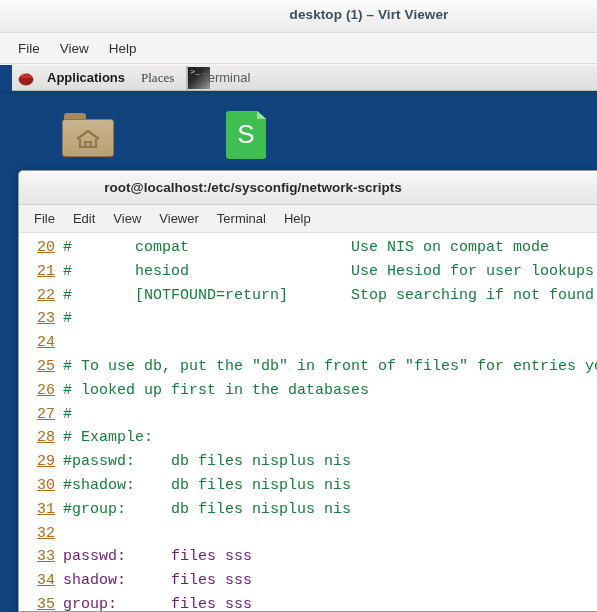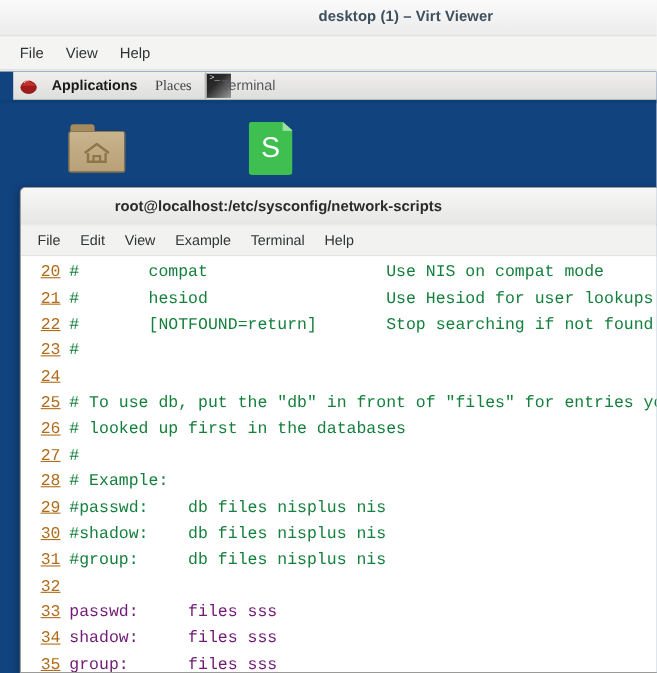--- a/index.html
+++ b/index.html
@@ -291,21 +291,21 @@
     </div>
 
     <div class="term-window">
       <div class="term-titlebar">
         <div class="term-title">root@localhost:/etc/sysconfig/network-scripts</div>
       </div>
       <div class="term-menubar">
         <div class="term-menu-item">File</div>
         <div class="term-menu-item">Edit</div>
         <div class="term-menu-item">View</div>
-        <div class="term-menu-item">Example</div>
+        <div class="term-menu-item">Viewer</div>
         <div class="term-menu-item">Terminal</div>
         <div class="term-menu-item">Help</div>
       </div>
       <div class="term-body" id="editor-body"><div class="row"><span class="ln">20</span><span class="c-comment">#       compat                  Use NIS on compat mode</span></div><div class="row"><span class="ln">21</span><span class="c-comment">#       hesiod                  Use Hesiod for user lookups</span></div><div class="row"><span class="ln">22</span><span class="c-comment">#       [NOTFOUND=return]       Stop searching if not found s</span></div><div class="row"><span class="ln">23</span><span class="c-comment">#</span></div><div class="row"><span class="ln">24</span><span class="c-normal"></span></div><div class="row"><span class="ln">25</span><span class="c-comment"># To use db, put the "db" in front of "files" for entries you</span></div><div class="row"><span class="ln">26</span><span class="c-comment"># looked up first in the databases</span></div><div class="row"><span class="ln">27</span><span class="c-comment">#</span></div><div class="row"><span class="ln">28</span><span class="c-comment"># Example:</span></div><div class="row"><span class="ln">29</span><span class="c-comment">#passwd:    db files nisplus nis</span></div><div class="row"><span class="ln">30</span><span class="c-comment">#shadow:    db files nisplus nis</span></div><div class="row"><span class="ln">31</span><span class="c-comment">#group:     db files nisplus nis</span></div><div class="row"><span class="ln">32</span><span class="c-normal"></span></div><div class="row"><span class="ln">33</span><span class="c-normal">passwd:     files sss</span></div><div class="row"><span class="ln">34</span><span class="c-normal">shadow:     files sss</span></div><div class="row"><span class="ln">35</span><span class="c-normal">group:      files sss</span></div></div>
     </div>
 
   </div>
 </div>
 
 </body></html>

